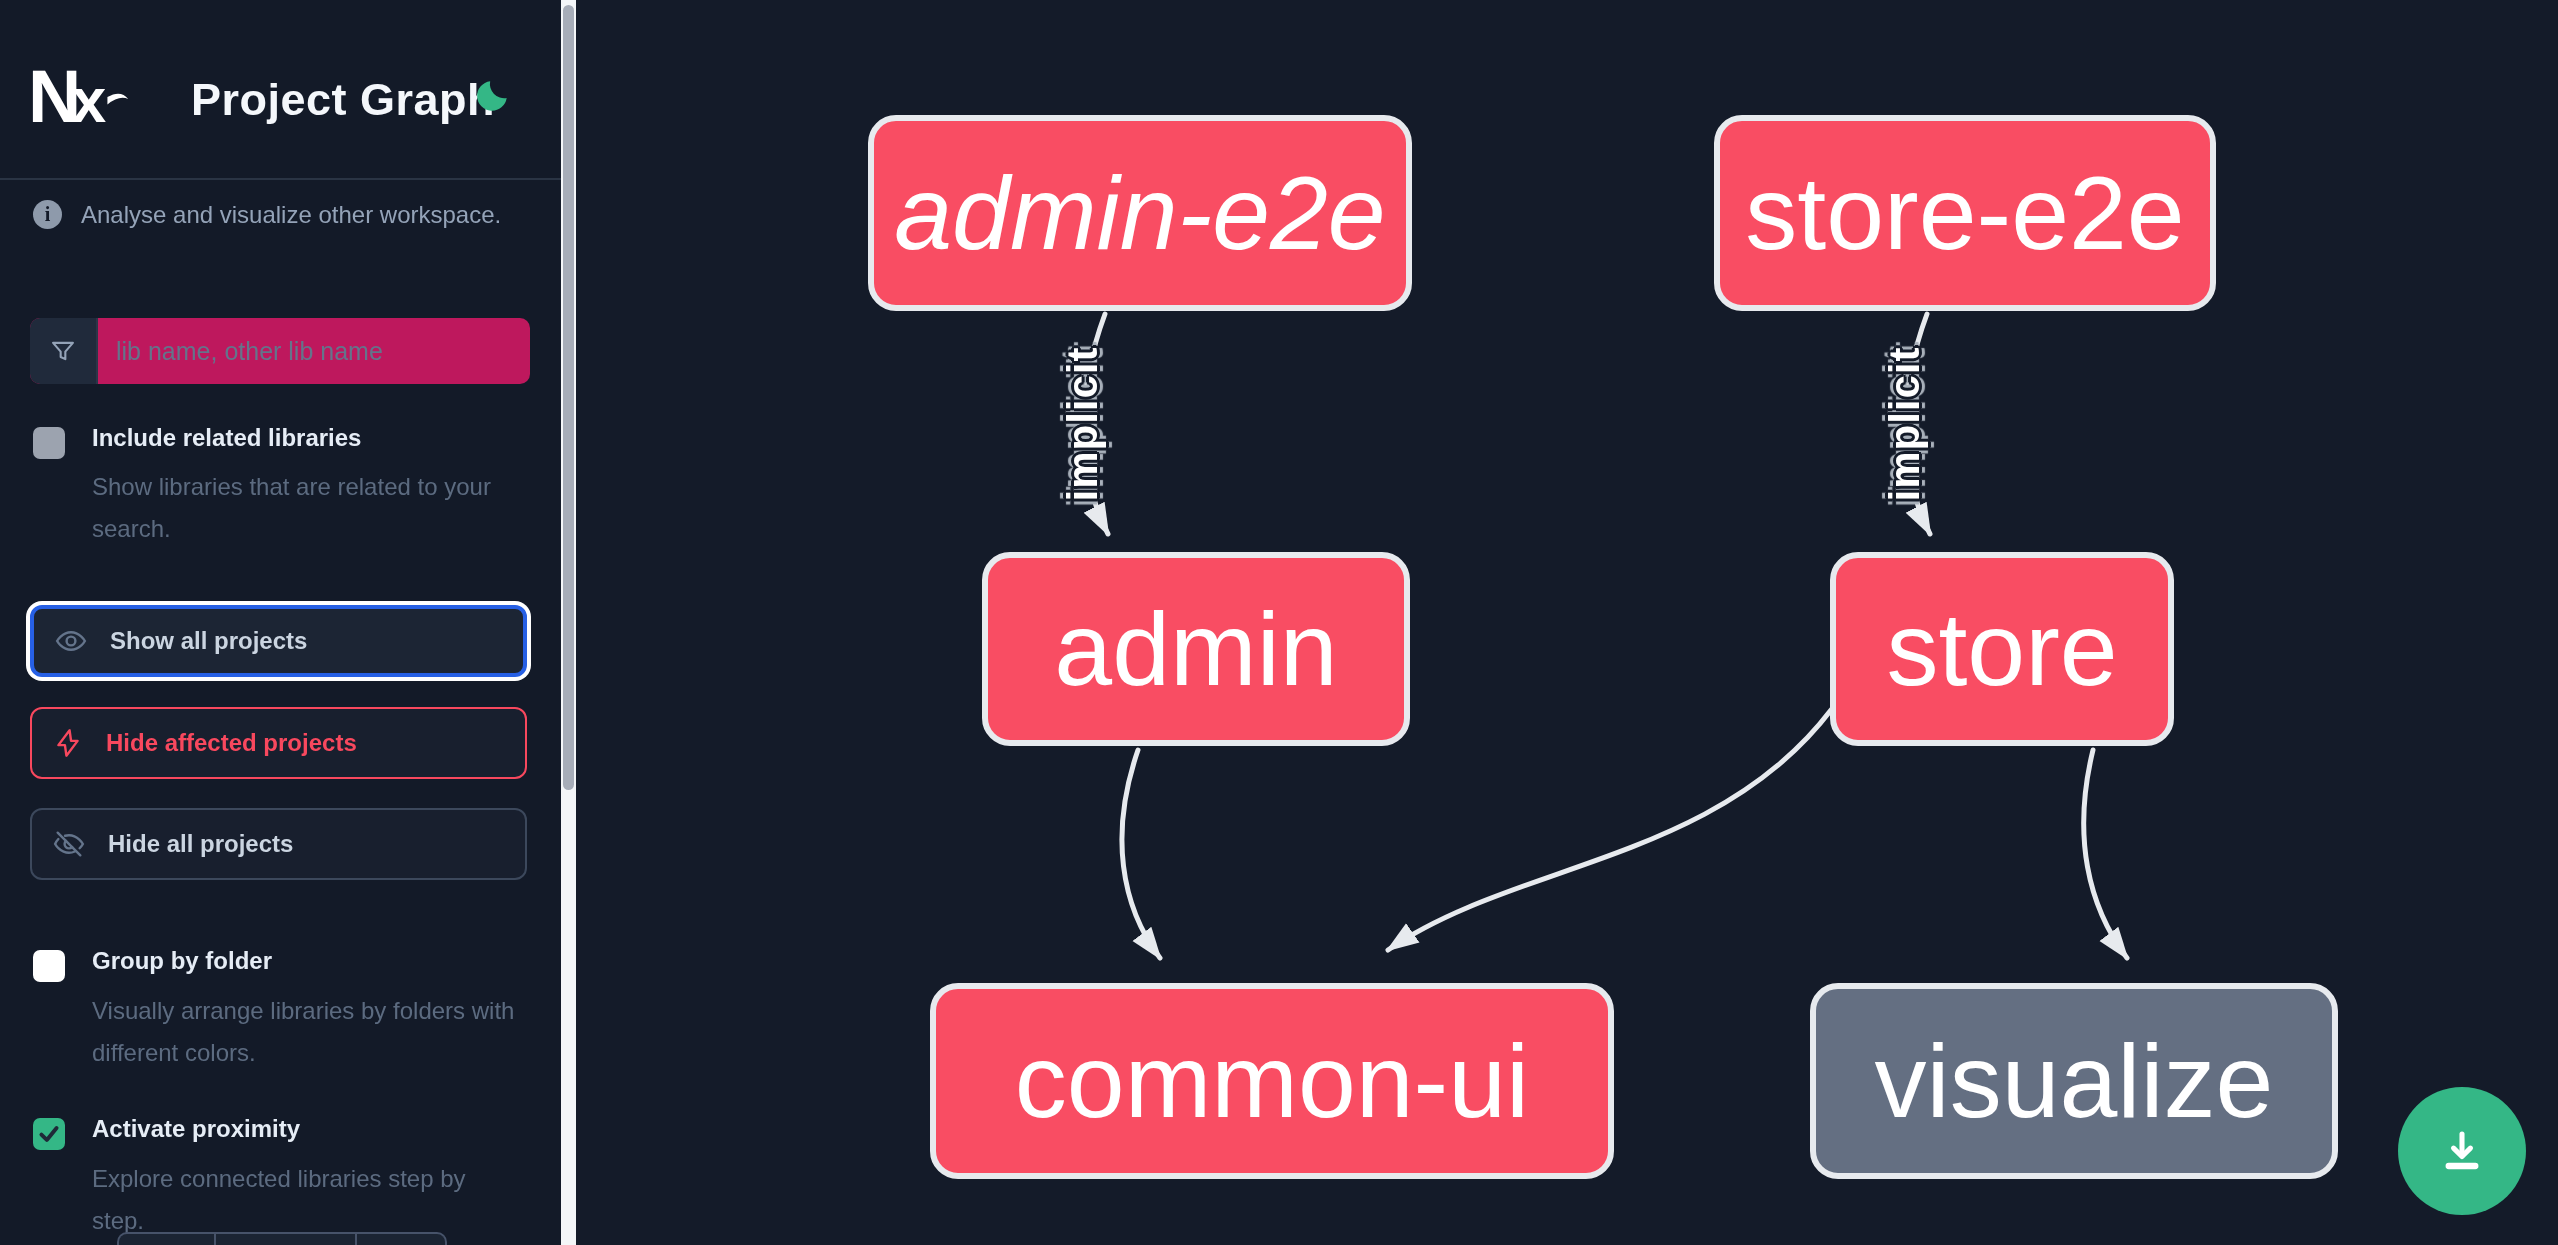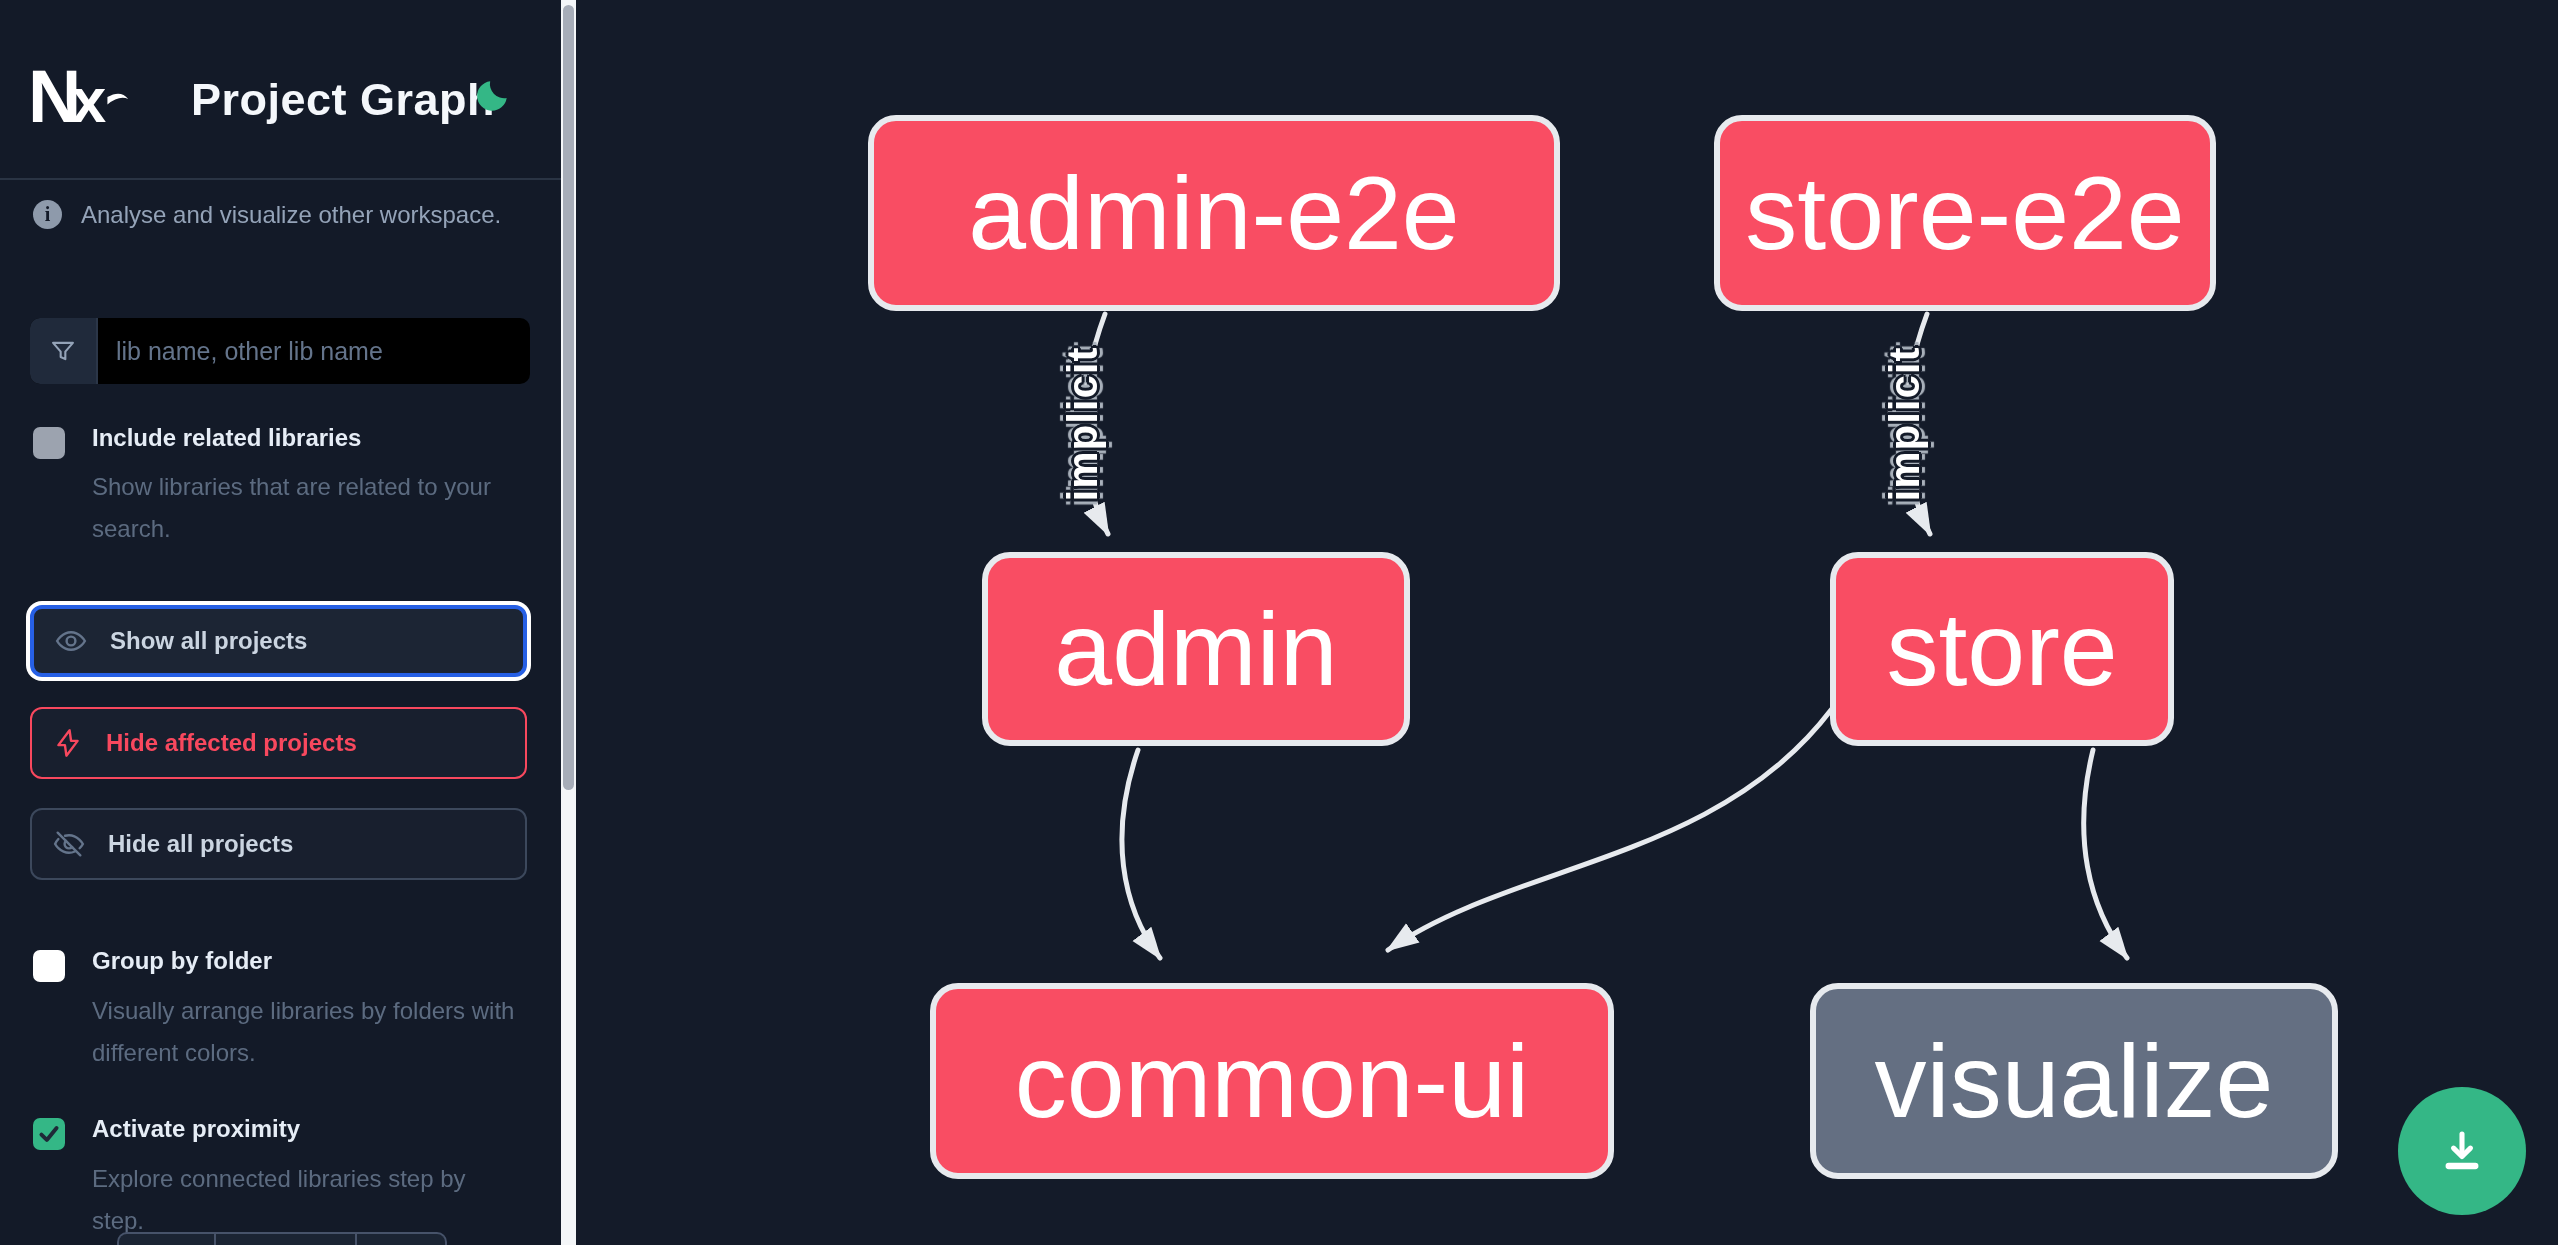--- a/index.html
+++ b/index.html
@@ -12,21 +12,21 @@
 
   .logo{position:absolute;left:28px;top:58px;width:110px;height:80px;display:flex;align-items:center;}
   .logo svg{width:104px;height:74px;}
   .app-title{position:absolute;left:183px;top:66px;margin:8px;font-size:45px;font-weight:700;color:#f4f7fb;letter-spacing:.5px;}
   .moon-btn{position:absolute;left:472px;top:76px;width:40px;height:40px;cursor:pointer;}
 
   .tagline{position:absolute;left:33px;top:200px;display:flex;align-items:center;gap:19px;color:#94a3b8;font-size:24px;}
   .info-icon{width:29px;height:29px;border-radius:50%;background:#8e9aab;color:#141b29;
              display:flex;align-items:center;justify-content:center;font-size:20px;font-weight:700;font-family:"Liberation Serif",serif;}
 
-  .search{position:absolute;left:30px;top:318px;width:500px;height:66px;background:#000000;border-radius:10px;
+  .search{position:absolute;left:30px;top:318px;width:500px;height:66px;background:#be185d;border-radius:10px;
           display:flex;align-items:stretch;overflow:hidden;}
   .search .funnel{width:66px;display:flex;align-items:center;justify-content:center;border-right:2px solid #2b3648;background:#202a3b;}
   .search input{flex:1;background:transparent;border:none;outline:none;color:#cbd5e1;font-size:25px;padding:0 18px;font-family:inherit;}
   .search input::placeholder{color:#64748b;}
 
   .checkrow-label{position:absolute;font-size:24px;font-weight:700;color:#e6edf6;}
   .checkrow-desc{position:absolute;font-size:24px;color:#5c6b80;line-height:42px;width:432px;}
   .checkbox{position:absolute;width:32px;height:32px;border-radius:7px;}
   .cb-gray{background:#9ca3af;}
   .cb-white{background:#ffffff;}
@@ -171,21 +171,21 @@
         <path d="M 1351 314 C 1319 400, 1325 478, 1354 534" marker-end="url(#arrow)"></path>
         <path d="M 562 750 C 533 834, 545 906, 584 958" marker-end="url(#arrow)"></path>
         <path d="M 1255 710 C 1139 862, 939 862, 812 950" marker-end="url(#arrow)"></path>
         <path d="M 1517 750 C 1496 836, 1512 906, 1551 958" marker-end="url(#arrow)"></path>
       </g>
     </svg>
 
     <span class="edge-label" style="left:337px;top:400px;">implicit</span>
     <span class="edge-label" style="left:1159px;top:400px;">implicit</span>
 
-    <div class="node node-affected" style="left:292px;top:115px;width:692px;height:196px;">admin-e2e</div>
+    <div class="node node-affected" style="left:292px;top:115px;width:544px;height:196px;font-style:italic;">admin-e2e</div>
     <div class="node node-affected" style="left:1138px;top:115px;width:502px;height:196px;">store-e2e</div>
     <div class="node node-affected" style="left:406px;top:552px;width:428px;height:194px;">admin</div>
     <div class="node node-affected" style="left:1254px;top:552px;width:344px;height:194px;">store</div>
     <div class="node node-affected" style="left:354px;top:983px;width:684px;height:196px;">common-ui</div>
     <div class="node node-unaffected" style="left:1234px;top:983px;width:528px;height:196px;">visualize</div>
 
     <div class="download-btn">
       <svg viewBox="0 0 24 24" width="58" height="58" fill="none" stroke="#ffffff" stroke-width="2.1" stroke-linecap="round" stroke-linejoin="round">
         <path d="M12 5v9"></path>
         <path d="M8.5 10.8 12 14.3 15.5 10.8"></path>

